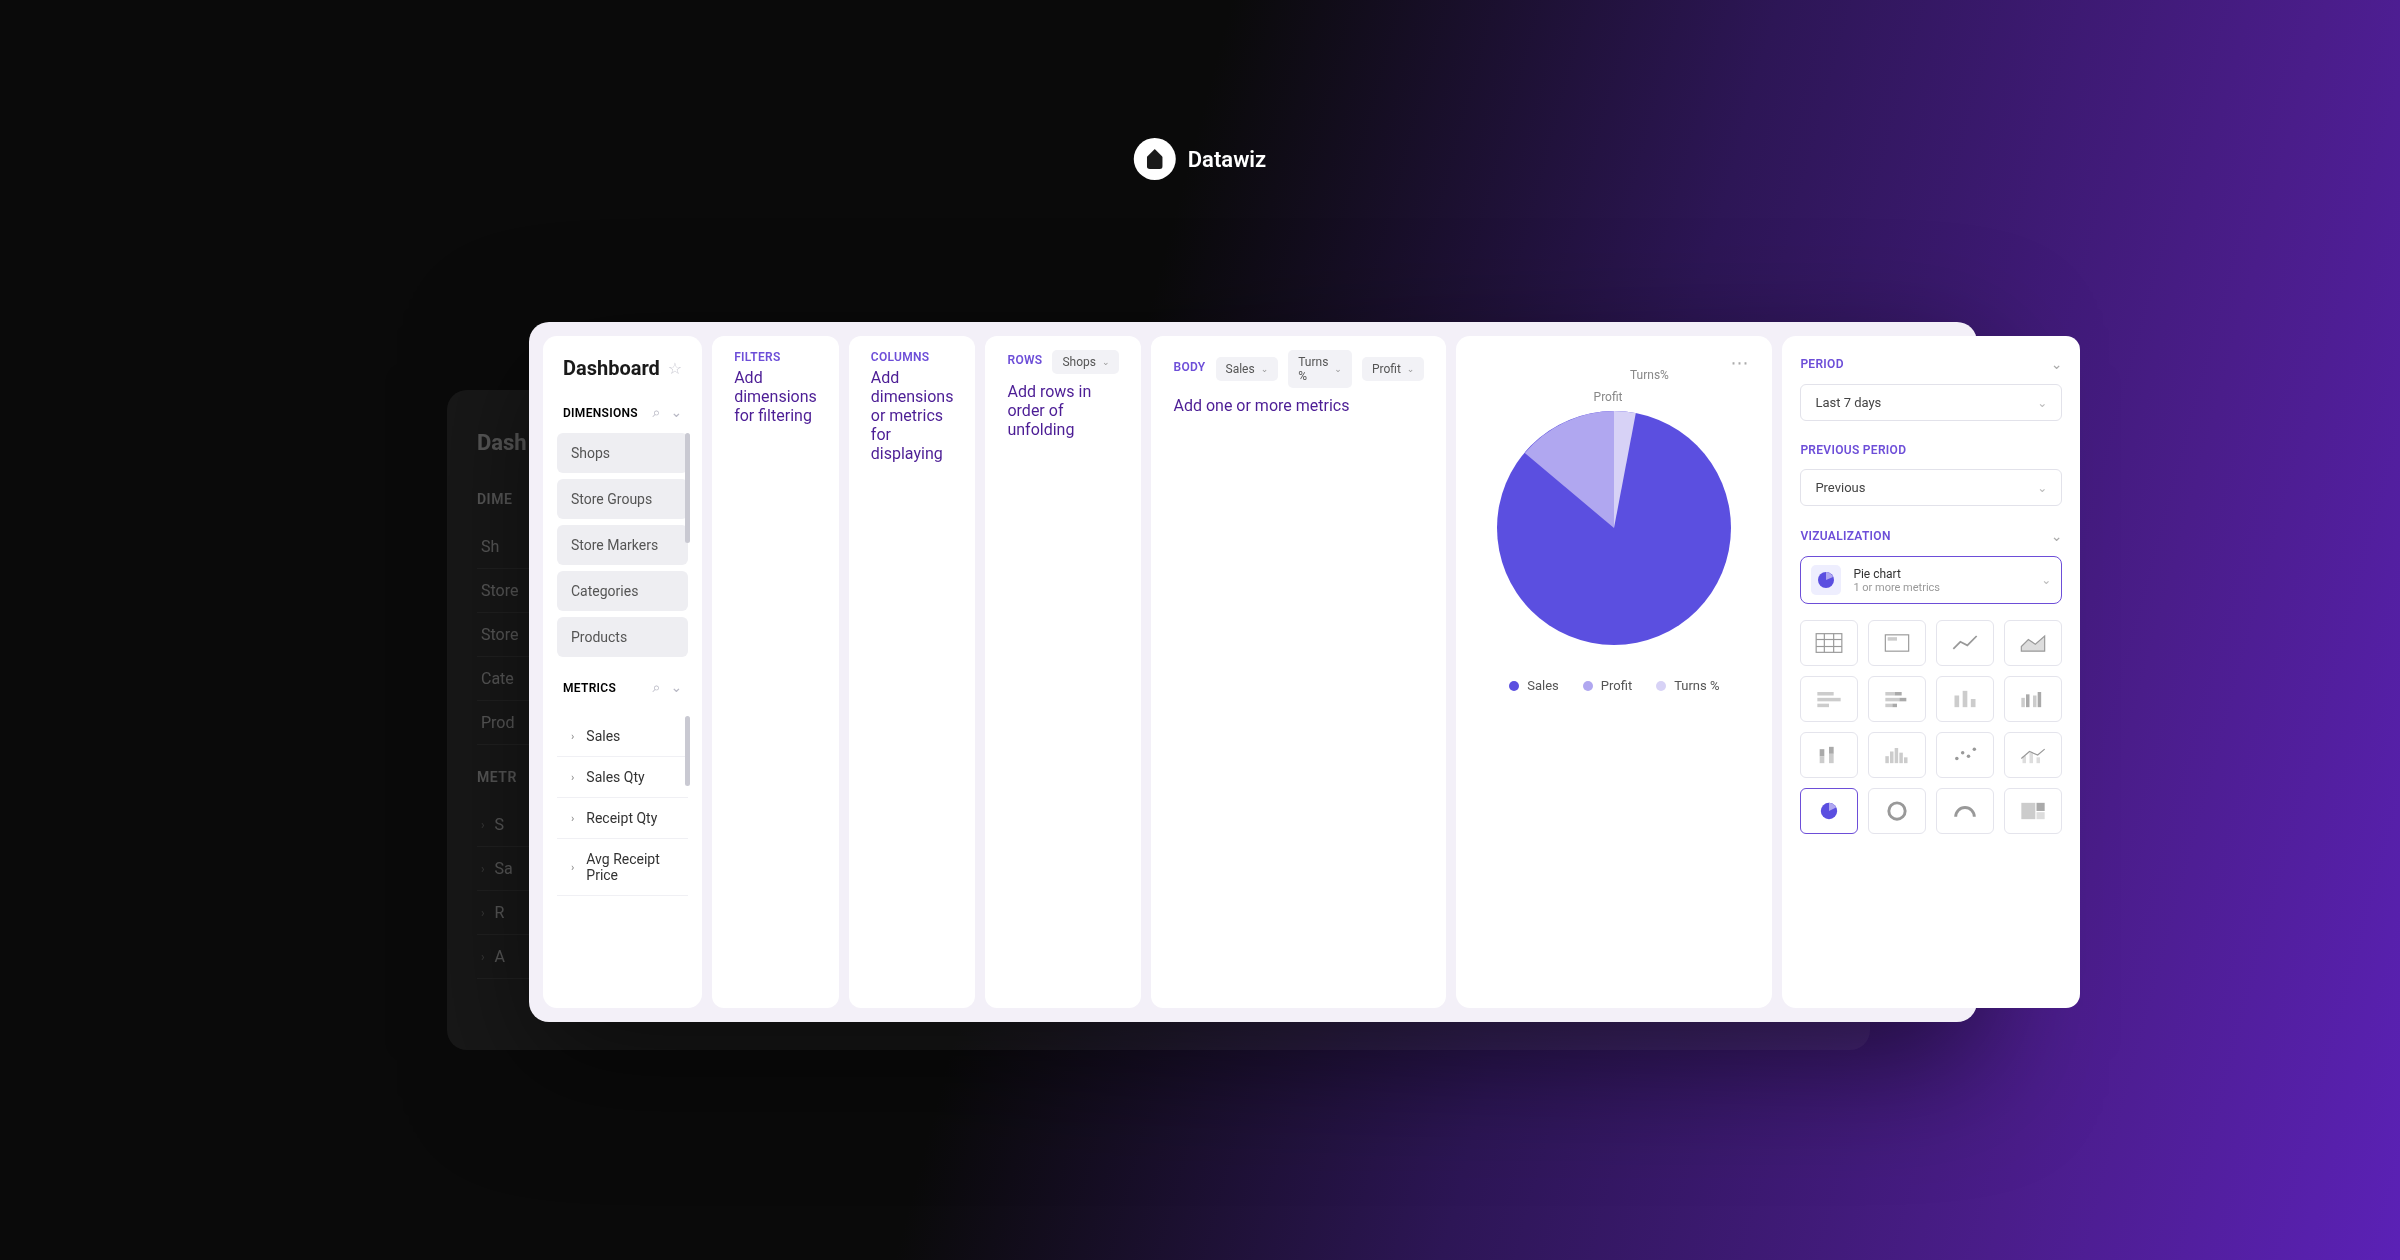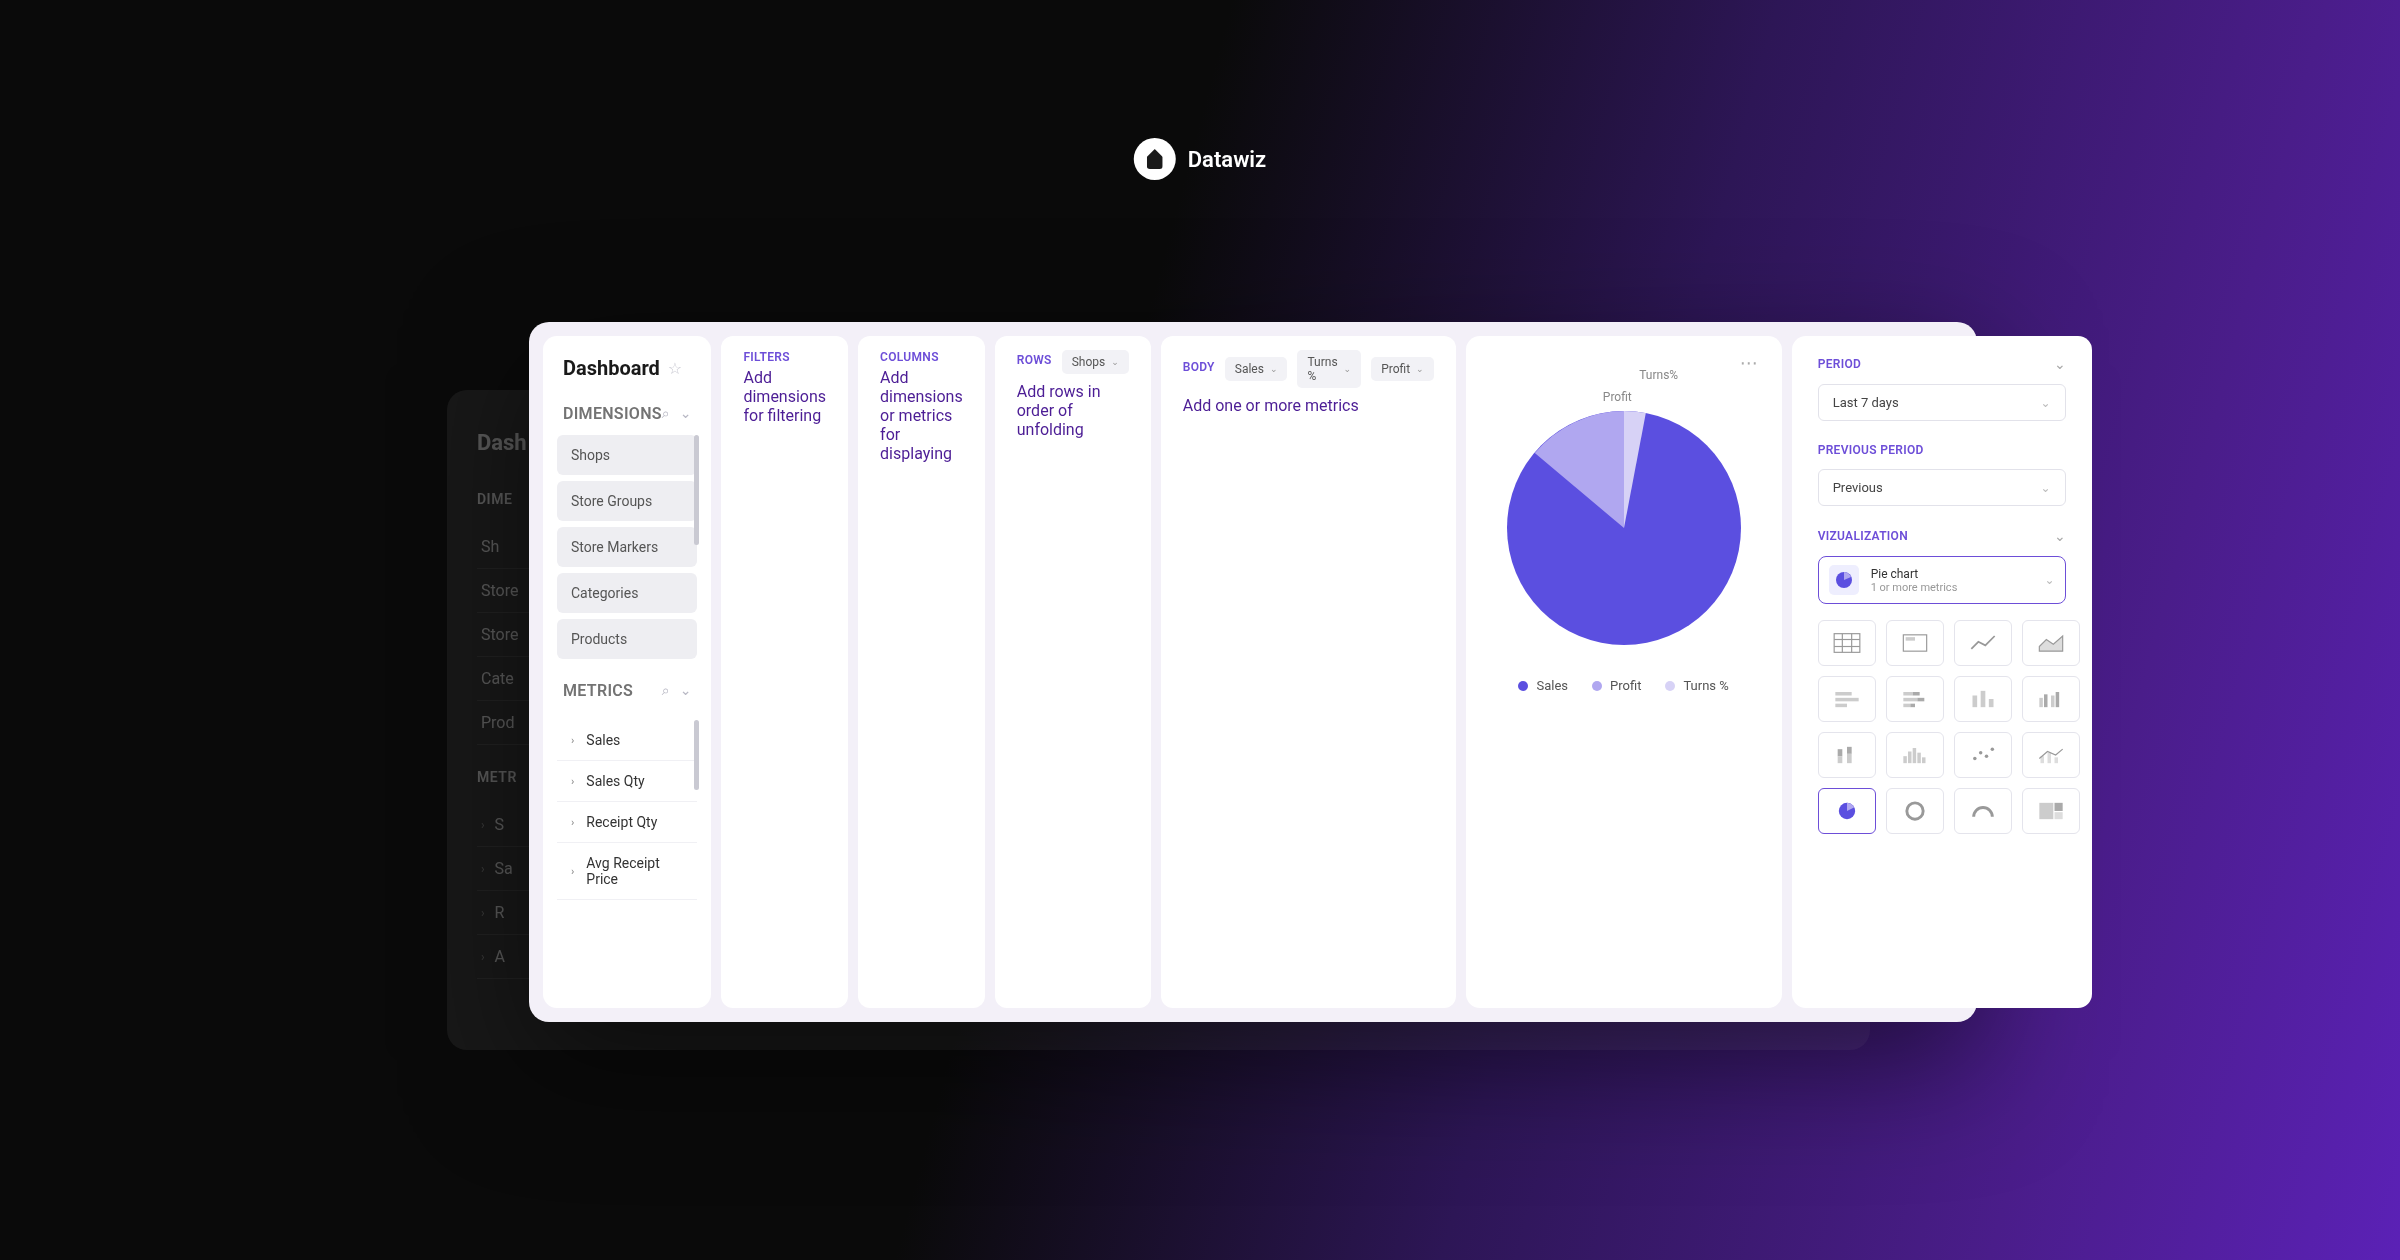--- a/index.html
+++ b/index.html
@@ -86,23 +86,23 @@
 .sb-title { font-size: 20px; font-weight: 700; color: #1a1a1a; }
 .star-icon { color: #c7c7d0; font-size: 16px; }
 .section-header {
   display: flex;
   align-items: center;
   justify-content: space-between;
   padding: 0 6px;
   margin-bottom: 12px;
 }
 .section-title {
-  font-size: 16px;
+  font-size: 12px;
   font-weight: 600;
-  color: #737373;
+  color: #000000;
   letter-spacing: 0.3px;
 }
 .section-actions { display: flex; gap: 10px; color: #b8b8c4; font-size: 14px; }
 .dim-list { display: flex; flex-direction: column; gap: 6px; position: relative; }
 .dim-item {
   background: #eeeef2;
   border-radius: 6px;
   padding: 12px 14px;
   font-size: 14px;
   color: #555;
@@ -188,21 +188,21 @@
   color: #555;
 }
 .legend-item { display: flex; align-items: center; gap: 8px; }
 .legend-dot { width: 10px; height: 10px; border-radius: 50%; }
 
 
 .right {
   width: 300px;
   background: #fff;
   border-radius: 14px;
-  padding: 20px 26px;
+  padding: 20px 18px;
 }
 .rsec-header { display: flex; align-items: center; justify-content: space-between; margin-bottom: 12px; }
 .rsec-title { font-size: 12px; font-weight: 600; color: #6d4ed8; letter-spacing: 0.3px; }
 .dd {
   border: 1px solid #e2e2ea;
   border-radius: 6px;
   padding: 10px 14px;
   font-size: 13px;
   color: #444;
   display: flex;

